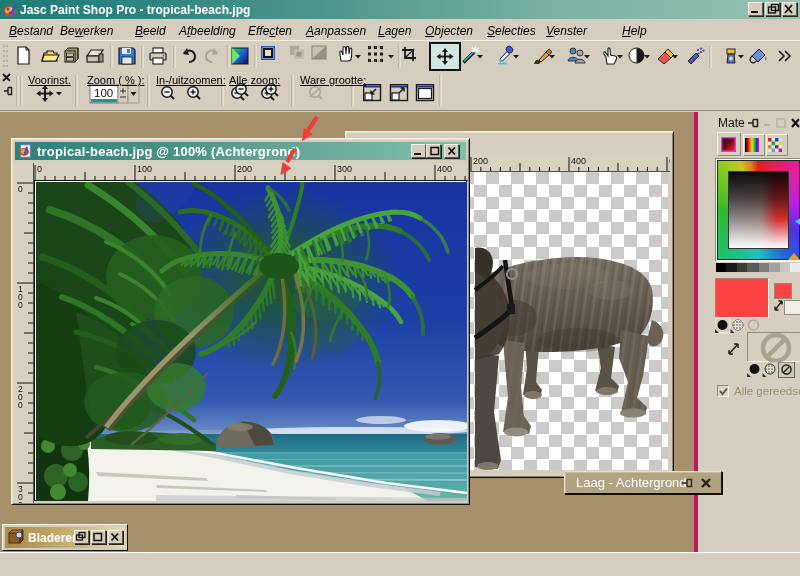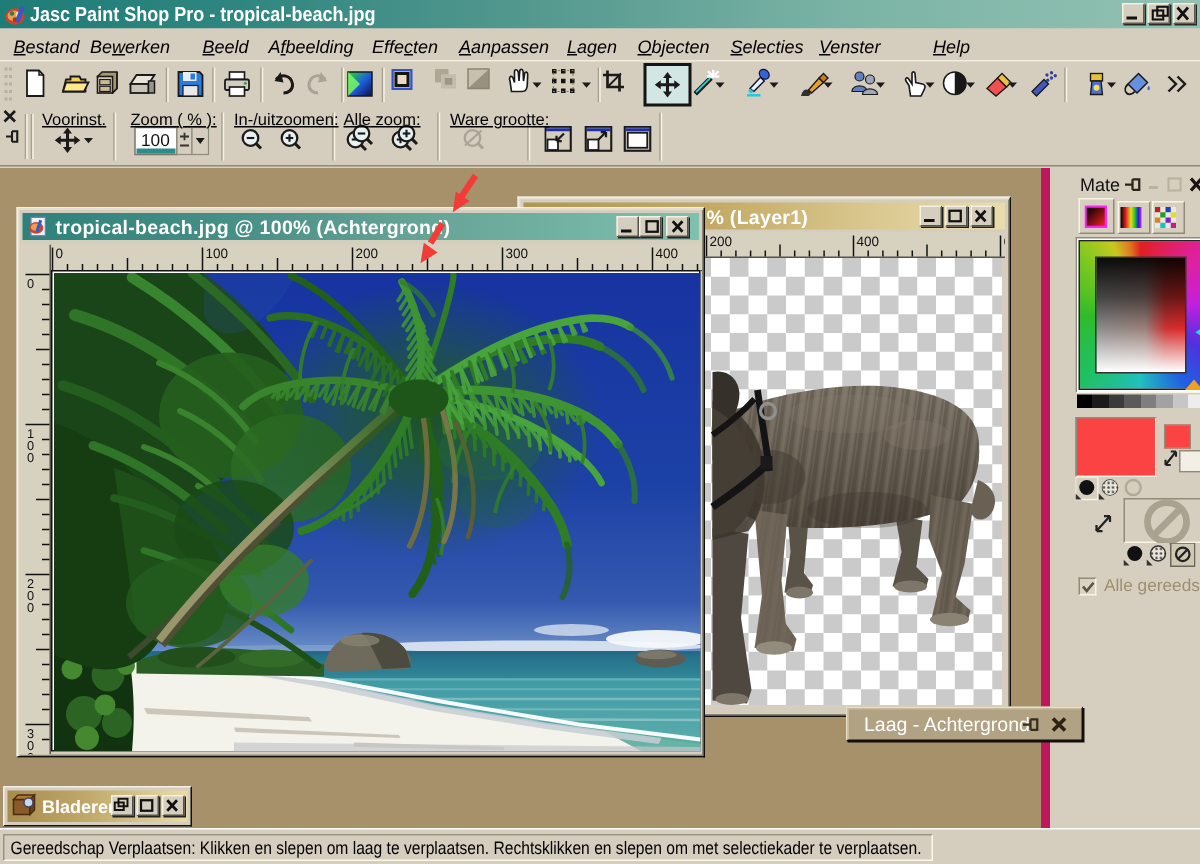--- a/index.html
+++ b/index.html
@@ -33,21 +33,21 @@
   background-size:25px 25px; }
 
 #laagbar { left:564px; top:359px; width:158px; height:23px; background:#B2A284;
   border:1px solid; border-color:#E9DFC8 #140F08 #140F08 #E9DFC8; box-shadow:1px 1px 0 #141008, inset 1px 1px 0 #C8BA9C; z-index:30; }
 #laagbar .lt { position:absolute; left:11px; top:3px; color:#fff; font-size:13px; }
 
 #bladeren { left:2px; top:412px; width:126px; height:27px; background:#D5CDBD;
   border:1px solid; border-color:#F4F0E4 #12100C #12100C #F4F0E4; z-index:30; }
 
 #matpanel { left:694px; top:0px; width:106px; height:440px; background:#D6CFC0;
-  border-left:6px solid #be185d; z-index:20; }
+  border-left:4px solid #be185d; z-index:20; }
 .tab { position:absolute; top:20px; height:23px; background:#D6CFC0; border:1px solid; border-color:#F8F4E6 #8F8B7B #8F8B7B #F8F4E6; }
 u { text-decoration:underline; }
 .lbl { position:absolute; font-size:11px; color:#000; white-space:nowrap;text-decoration:underline; }
 </style>
 </head>
 <body>
 <div id="titlebar" class="abs">
   <svg class="abs" style="left:3px;top:2px" width="16" height="16" viewBox="0 0 16 16">
     <ellipse cx="7" cy="9" rx="6.5" ry="5.5" fill="#C8452F"></ellipse>
     <ellipse cx="6.5" cy="8.5" rx="4.5" ry="3.5" fill="#E8A050"></ellipse>
@@ -375,31 +375,20 @@
   <span class="lbl" style="left:28px;top:2px">Voorinst.</span>
   <span class="lbl" style="left:87px;top:2px">Zoom ( % ):</span>
   <span class="lbl" style="left:156px;top:2px">In-/uitzoomen:</span>
   <span class="lbl" style="left:229px;top:2px">Alle zoom:</span>
   <span class="lbl" style="left:300px;top:2px">Ware grootte:</span>
 </div>
 
 <div id="workspace" class="abs">
 
   <div class="win" id="dogwin" style="left:345px;top:19px;width:329px;height:347px;">
-    <div class="wtitle" style="background:linear-gradient(to right,#B2964E,#C4AA66 40%,#D8C68C 70%,#E9DCAC 100%)">
-      <span class="ttext" style="left:122px">% (Layer1)</span>
-      <div class="wctl" style="right:42px"></div>
-      <div class="wctl" style="right:25px"></div>
-      <div class="wctl" style="right:8px"></div>
-      <svg class="abs" style="right:6px;top:2px" width="52" height="14" viewBox="0 0 52 14">
-        <rect x="4" y="9" width="7" height="2" fill="#111"></rect>
-        <rect x="21" y="3.5" width="7.5" height="7" fill="none" stroke="#111" stroke-width="1.5"></rect>
-        <path d="M38.5,3.5 L45,10.5 M45,3.5 L38.5,10.5" stroke="#111" stroke-width="1.8"></path>
-      </svg>
-    </div>
     <div class="hrul" style="left:3px;top:23px;right:5px;height:17px">
       <svg width="321" height="17" viewBox="0 0 321 17" id="dogrulsvg">
           <rect width="321" height="17" fill="#D7D1C0"></rect>
           <line x1="0" y1="16.5" x2="321" y2="16.5" stroke="#55524A" stroke-width="1"></line>
           <line x1="4.4" y1="12" x2="4.4" y2="16" stroke="#111" stroke-width="1"></line>
           <line x1="14.2" y1="12" x2="14.2" y2="16" stroke="#111" stroke-width="1"></line>
           <line x1="24.0" y1="2" x2="24.0" y2="16" stroke="#111" stroke-width="1"></line>
           <text x="26.0" y="9" font-size="9" fill="#111" font-family="Liberation Sans">0</text>
           <line x1="33.8" y1="12" x2="33.8" y2="16" stroke="#111" stroke-width="1"></line>
           <line x1="43.6" y1="12" x2="43.6" y2="16" stroke="#111" stroke-width="1"></line>
@@ -1160,14 +1149,13 @@
     <g stroke="#F23C38" fill="#F23C38">
       <line x1="317" y1="5" x2="307" y2="20" stroke-width="4.2"></line>
       <path d="M302.5,28.5 L304.2,16.6 L312.2,22.0 Z"></path>
       <line x1="295" y1="37" x2="287" y2="50" stroke-width="4.2"></line>
       <path d="M281,62.5 L282.9,50.7 L290.8,56.3 Z"></path>
     </g>
   </svg>
 </div>
 
 <div id="statusbar" class="abs">
-  <div class="scell" style="left:2px;width:620px"><span style="display:inline-block;transform:scaleX(0.868);transform-origin:0 0;white-space:nowrap">Gereedschap Verplaatsen: Klikken en slepen om laag te verplaatsen. Rechtsklikken en slepen om met selectiekader te verplaatsen.</span></div>
 </div>
 
 </body></html>

